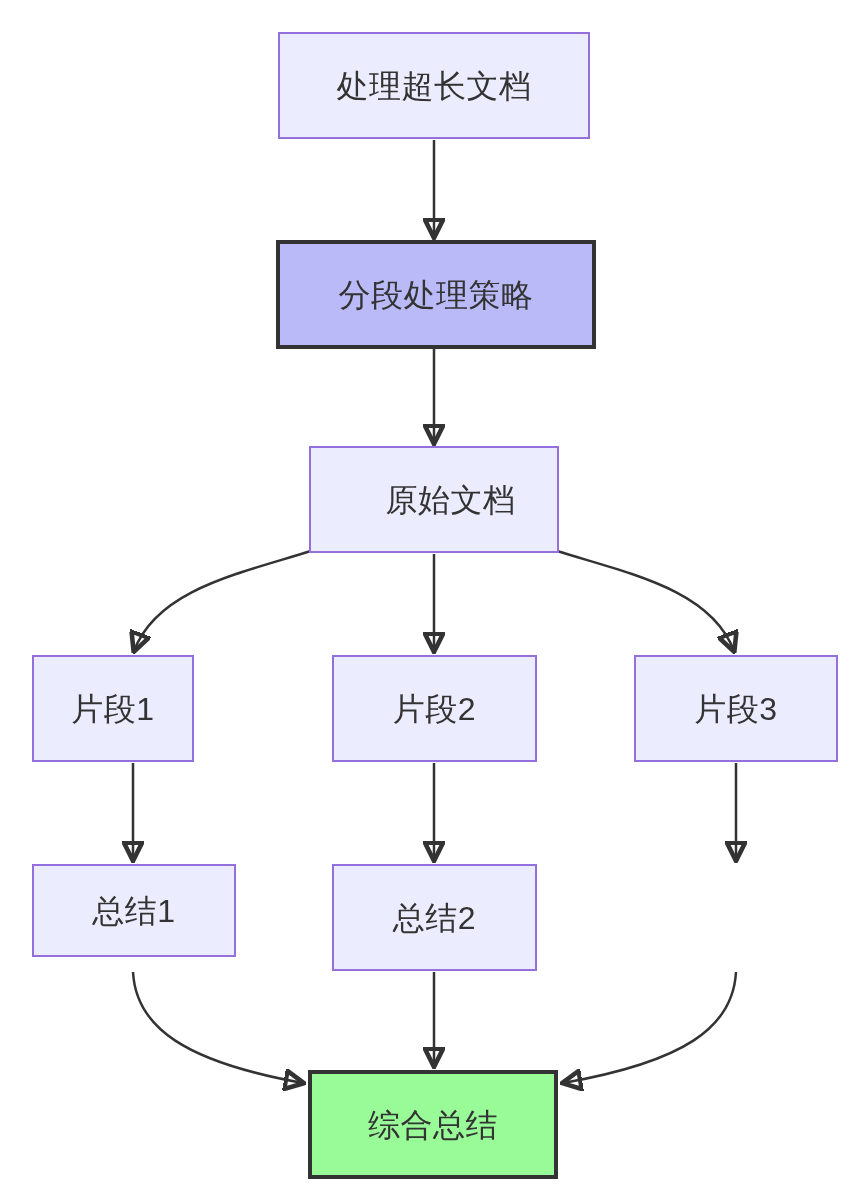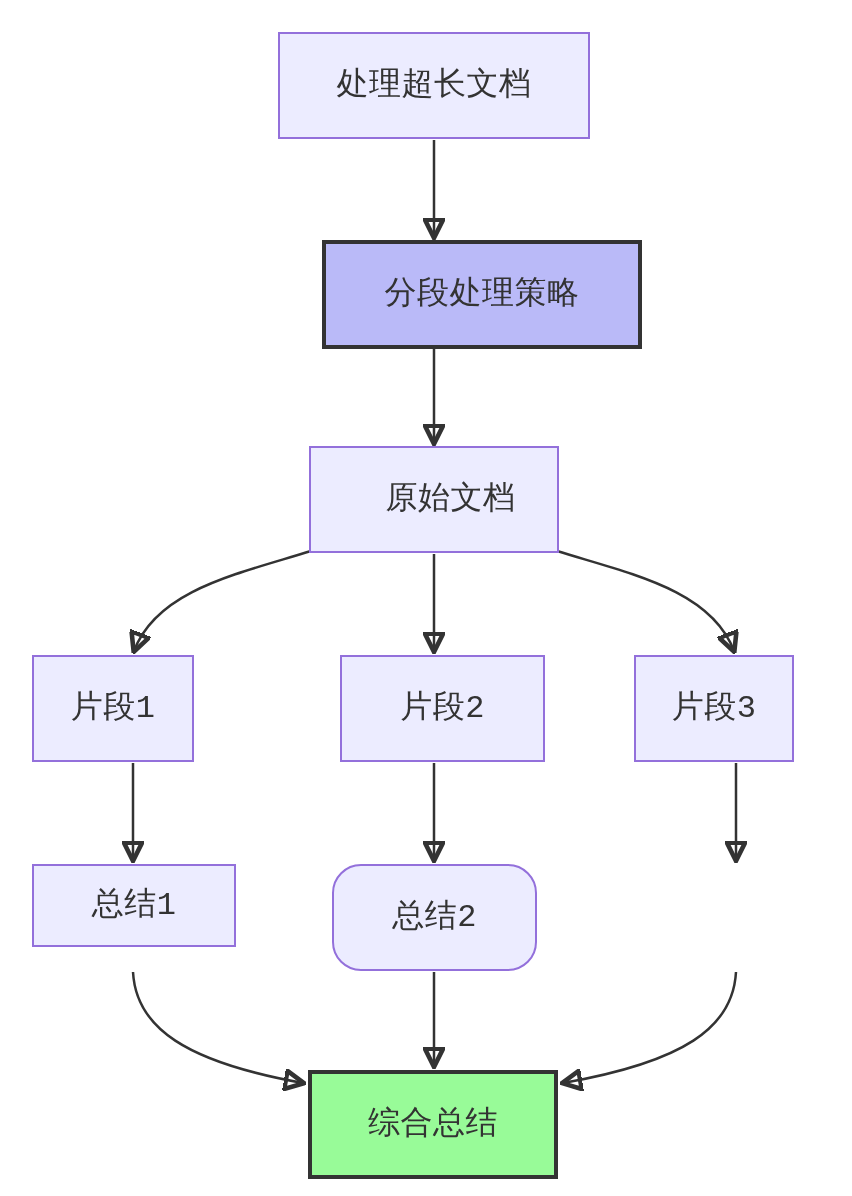--- a/index.html
+++ b/index.html
@@ -7,21 +7,20 @@
     padding: 0;
     background: #FFFFFF;
     font-family: "Liberation Sans", "DejaVu Sans", sans-serif;
   }
   .canvas {
     position: relative;
     width: 852px;
     height: 1196px;
     background: var(--bg, #FFFFFF);
     overflow: hidden;
-    font-family: Liberation Mono, monospace;
   }
   .edges {
     position: absolute;
     left: 0; top: 0;
     width: 852px;
     height: 1196px;
   }
   .edges path {
     fill: none;
     stroke: var(--edge, #333333);
@@ -72,45 +71,45 @@
     <path d="M736,763 L736,860" marker-end="url(#arrow)"></path>
     <path d="M133,972 C136,1028 186,1062 303,1083" marker-end="url(#arrow)"></path>
     <path d="M434,972 L434,1066" marker-end="url(#arrow)"></path>
     <path d="M736,972 C733,1028 683,1062 563,1083" marker-end="url(#arrow)"></path>
   </svg>
 
   <div class="node" style="left:278px; top:32px; width:312px; height:107px;">
     <span>处理超长文档</span>
   </div>
 
-  <div class="node emphasis" style="left:276px; top:240px; width:320px; height:109px;margin-left:46px;">
+  <div class="node emphasis" style="left:276px; top:240px; width:320px; height:109px;">
     <span>分段处理策略</span>
   </div>
 
   <div class="node" style="left:309px; top:446px; width:250px; height:107px;padding-left:33px;">
     <span>原始文档</span>
   </div>
 
   <div class="node" style="left:32px; top:655px; width:162px; height:107px;">
     <span>片段1</span>
   </div>
 
-  <div class="node" style="left:340px; top:655px; width:205px; height:107px;">
+  <div class="node" style="left:332px; top:655px; width:205px; height:107px;">
     <span>片段2</span>
   </div>
 
-  <div class="node" style="left:634px; top:655px; width:160px; height:107px;">
+  <div class="node" style="left:634px; top:655px; width:204px; height:107px;">
     <span>片段3</span>
   </div>
 
-  <div class="node" style="left:32px; top:864px; width:204px; height:83px;">
+  <div class="node" style="left:32px; top:864px; width:204px; height:93px;">
     <span>总结1</span>
   </div>
 
-  <div class="node" style="left:332px; top:864px; width:205px; height:107px;border-radius:29px;">
+  <div class="node" style="left:332px; top:864px; width:205px; height:107px;">
     <span>总结2</span>
   </div>
 
 
   <div class="node result" style="left:308px; top:1070px; width:250px; height:109px;">
     <span>综合总结</span>
   </div>
 
 </div>
 

